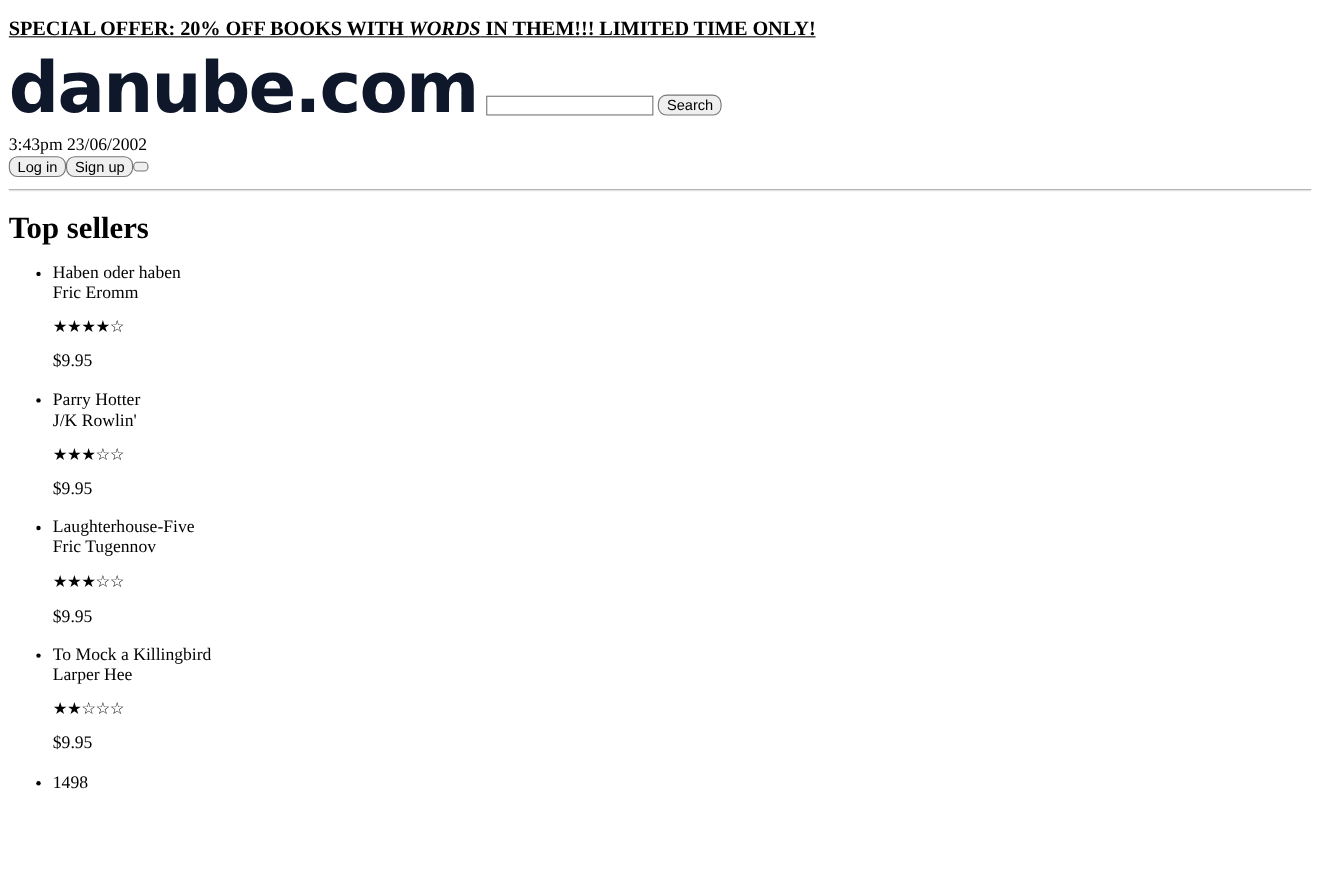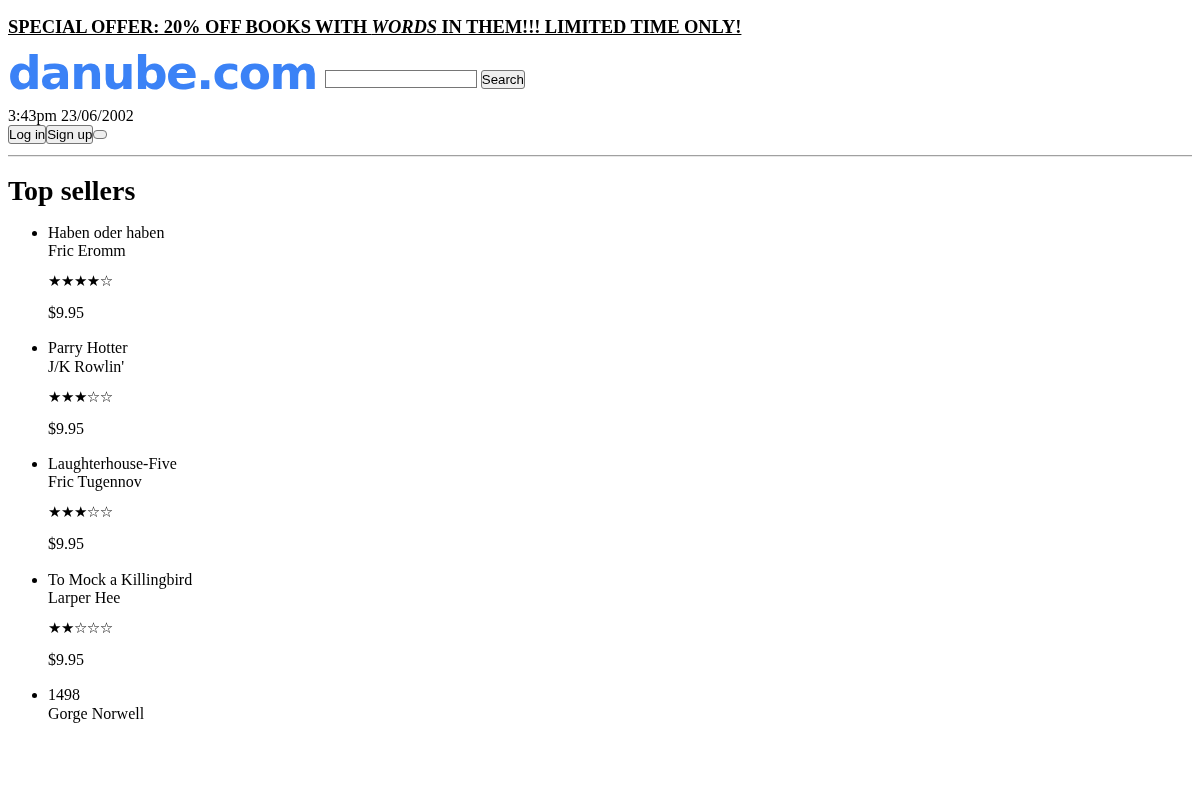--- a/index.html
+++ b/index.html
@@ -38,23 +38,23 @@
   
   .brand-row {
     margin-top: 14px;
     display: flex;
     align-items: flex-end;
     gap: 0;
   }
   .logo {
     font-family: "DejaVu Sans", "Liberation Sans", sans-serif;
     font-weight: bold;
-    font-size: 47px;
+    font-size: 64px;
     line-height: 0.95;
-    color: #3b82f6;
+    color: #0f172a;
     letter-spacing: -1.6px;
     margin: 0;
     padding: 0 0 0 0;
     display: inline-block;
   }
   .search-area {
     display: inline-flex;
     align-items: center;
     gap: 4px;
     padding-bottom: 7px;
@@ -68,23 +68,23 @@
     padding: 1px 2px;
     border: 1px solid #767676;
     border-radius: 0;
     background: #ffffff;
     box-sizing: content-box;
   }
   .btn {
     font-family: "Liberation Sans", "DejaVu Sans", sans-serif;
     font-size: 13.3px;
     line-height: normal;
-    padding: 1px 0;
+    padding: 1px 7px;
     border: 1px solid #767676;
-    border-radius: 3px;
+    border-radius: 8px;
     background: #efefef;
     color: #000;
     cursor: pointer;
   }
 
   
   .timestamp {
     margin: 11px 0 0 0;
     font-family: "Liberation Serif", "DejaVu Serif", serif;
     font-size: 16px;
@@ -207,19 +207,18 @@
       <div class="book-price">$9.95</div>
     </li>
     <li>
       <div class="book-title">To Mock a Killingbird</div>
       <div class="book-author">Larper Hee</div>
       <div class="book-rating">★★☆☆☆</div>
       <div class="book-price">$9.95</div>
     </li>
     <li>
       <div class="book-title">1498</div>
-      <div class="book-author">Gorge Norwell</div>
       <div class="book-rating"></div>
       <div class="book-price"></div>
     </li>
   </ul>
 
 </div>
 
 </body></html>

